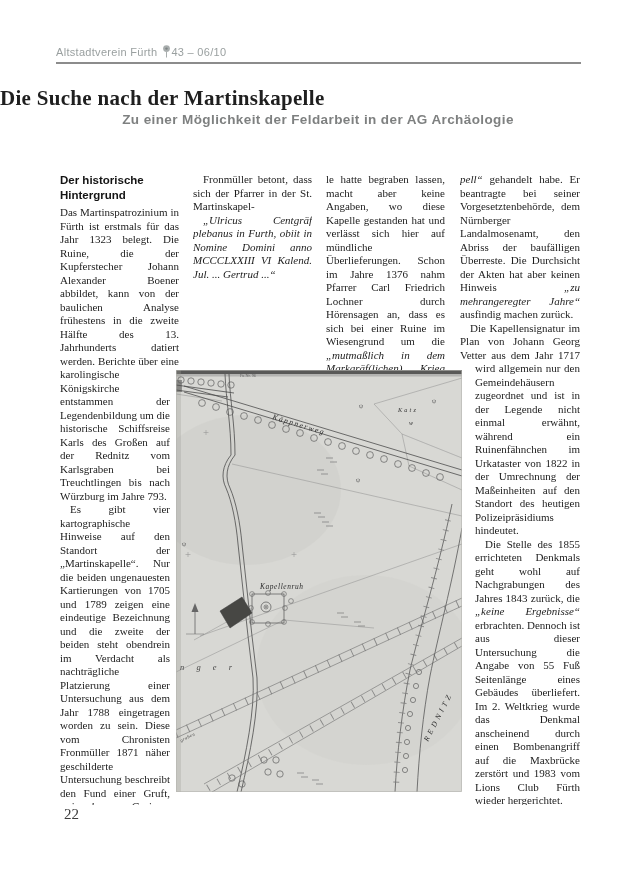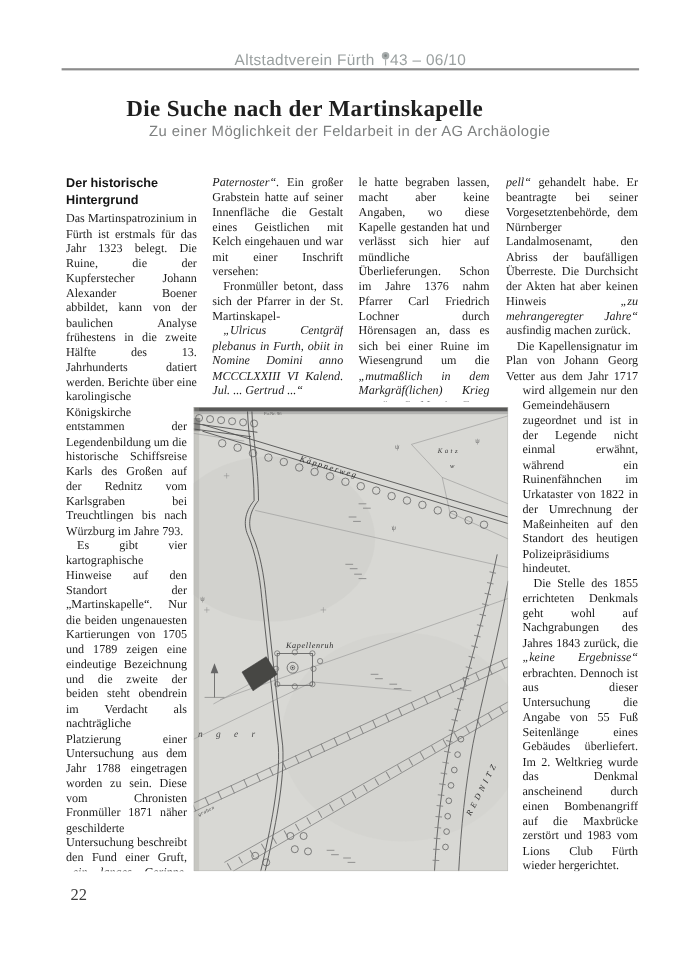--- a/index.html
+++ b/index.html
@@ -1,36 +1,36 @@
 <!DOCTYPE html>
 <html lang="de"><head>
 <meta charset="utf-8">
 <style>
   html,body{margin:0;padding:0;background:#ffffff;}
   .page{position:relative;width:636px;height:880px;background:#ffffff;overflow:hidden;
         font-family:"Liberation Serif",serif;color:#1c1c1c;hyphens:auto;-webkit-hyphens:auto;}
 
   
   .header{position:absolute;left:56px;top:46px;width:525px;height:16px;
-          border-bottom:2px solid #8c8c8c;display:flex;justify-content:center;
+          border-bottom:2px solid #8c8c8c;display:flex;justify-content:flex-start;
           align-items:flex-start;font-family:"Liberation Sans",sans-serif;
-          font-size:14px;color:#9aa0a0;letter-spacing:.3px;}
+          font-size:11px;color:#9aa0a0;letter-spacing:.3px;}
   .header-left{display:flex;align-items:center;gap:5px;}
   .logo{width:9px;height:13px;margin-top:-2px;}
 
   
-  .title{position:absolute;top:86px;left:0;width:512px;text-align:center;
+  .title{position:absolute;top:86px;left:0;width:512px;
          font-family:"Liberation Serif",serif;font-weight:bold;font-size:21px;
-         color:#1f1f1f;letter-spacing:.3px;padding-left:21px;}
+         color:#1f1f1f;letter-spacing:.3px;}
   .subtitle{position:absolute;top:112px;left:0;width:636px;text-align:center;
-            font-family:"Liberation Sans",sans-serif;font-weight:normal;font-size:13.5px;
+            font-family:"Liberation Sans",sans-serif;font-weight:bold;font-size:13.5px;
             color:#7e8080;letter-spacing:.4px;}
 
   
-  .col{position:absolute;top:160px;width:119px;font-size:11px;line-height:13.5px;
+  .col{position:absolute;top:173px;width:119px;font-size:11px;line-height:13.5px;
        text-align:justify;overflow:hidden;}
   #col1{left:60px;height:632px;}
   #col2{left:193px;height:205px;}
   #col3{left:326px;height:205px;}
   #col4{left:460px;width:120px;height:632px;}
   .col p{margin:0;}
   .col p.indent{text-indent:10px;}
   .it{font-style:italic;}
   .article-heading{font-family:"Liberation Sans",sans-serif;font-weight:bold;
                    font-size:11.5px;line-height:15px;color:#141414;margin:0 0 3px 0;
@@ -70,21 +70,20 @@
 
   <div class="col" id="col1">
     <div class="sp-r0"></div>
     <div class="sp-r1"></div>
     <h3 class="article-heading">Der historische Hintergrund</h3>
   <p><span>Das Martinspatrozinium in Fürth ist erstmals für das Jahr 1323 belegt. Die Ruine, die der Kupferstecher Johann Alexander Boener abbildet, kann von der baulichen Analyse frühestens in die zweite Hälfte des 13. Jahrhunderts datiert werden. Berichte über eine karolingische Königskirche entstammen der Legendenbildung um die historische Schiffsreise Karls des Großen auf der Rednitz vom Karlsgraben bei Treuchtlingen bis nach Würzburg im Jahre 793.</span></p>
       <p class="indent"><span>Es gibt vier kartographische Hinweise auf den Standort der „Martinskapelle“. Nur die beiden ungenauesten Kartierungen von 1705 und 1789 zeigen eine eindeutige Bezeichnung und die zweite der beiden steht obendrein im Verdacht als nachträgliche Platzierung einer Untersuchung aus dem Jahr 1788 eingetragen worden zu sein. Diese vom Chronisten Fronmüller 1871 näher geschilderte Untersuchung beschreibt den Fund einer Gruft, </span><span class="it">„ein langes Gerippe, einen silbernen Gürtel und ein silbernes</span></p>
     </div>
 
   <div class="col" id="col2">
-      <p><span class="it">Paternoster“.</span><span> Ein großer Grabstein hatte auf seiner Innenfläche die Gestalt eines Geistlichen mit Kelch eingehauen und war mit einer Inschrift versehen:</span></p>
       <p class="indent"><span>Fronmüller betont, dass sich der Pfarrer in der St. Martinskapel-</span></p>
       <p class="indent"><span class="it">„Ulricus Centgräf plebanus in Furth, obiit in Nomine Domini anno MCCCLXXIII VI Kalend. Jul. ... Gertrud ...“</span></p>
     </div>
 
   <div class="col" id="col3">
       <p><span>le hatte begraben lassen, macht aber keine Angaben, wo diese Kapelle gestanden hat und verlässt sich hier auf mündliche Überlieferungen. Schon im Jahre 1376 nahm Pfarrer Carl Friedrich Lochner durch Hörensagen an, dass es sich bei einer Ruine im Wiesengrund um die </span><span class="it">„mutmaßlich in dem Markgräf(lichen) Krieg zerstörte St. Martins Ca-</span></p>
     </div>
 
   <div class="col" id="col4">
     <div class="sp-l0"></div>

